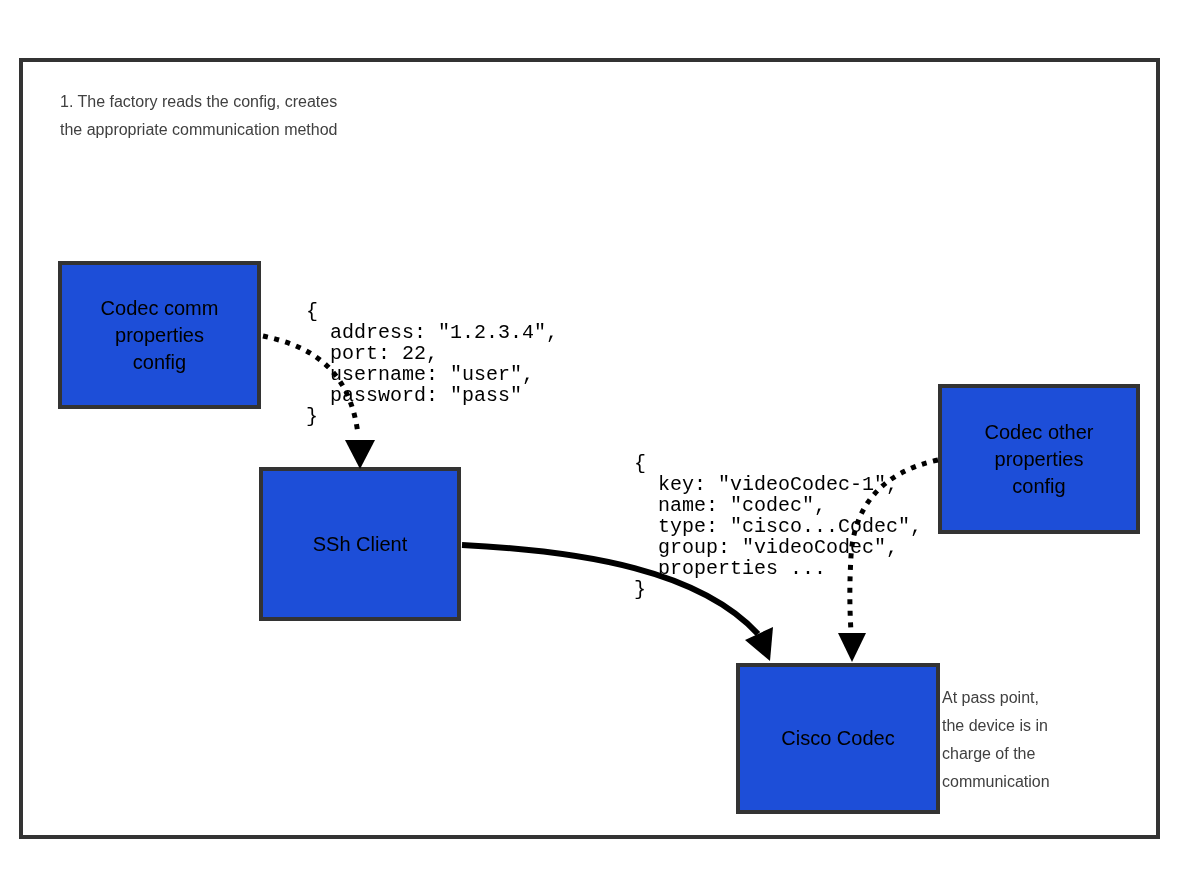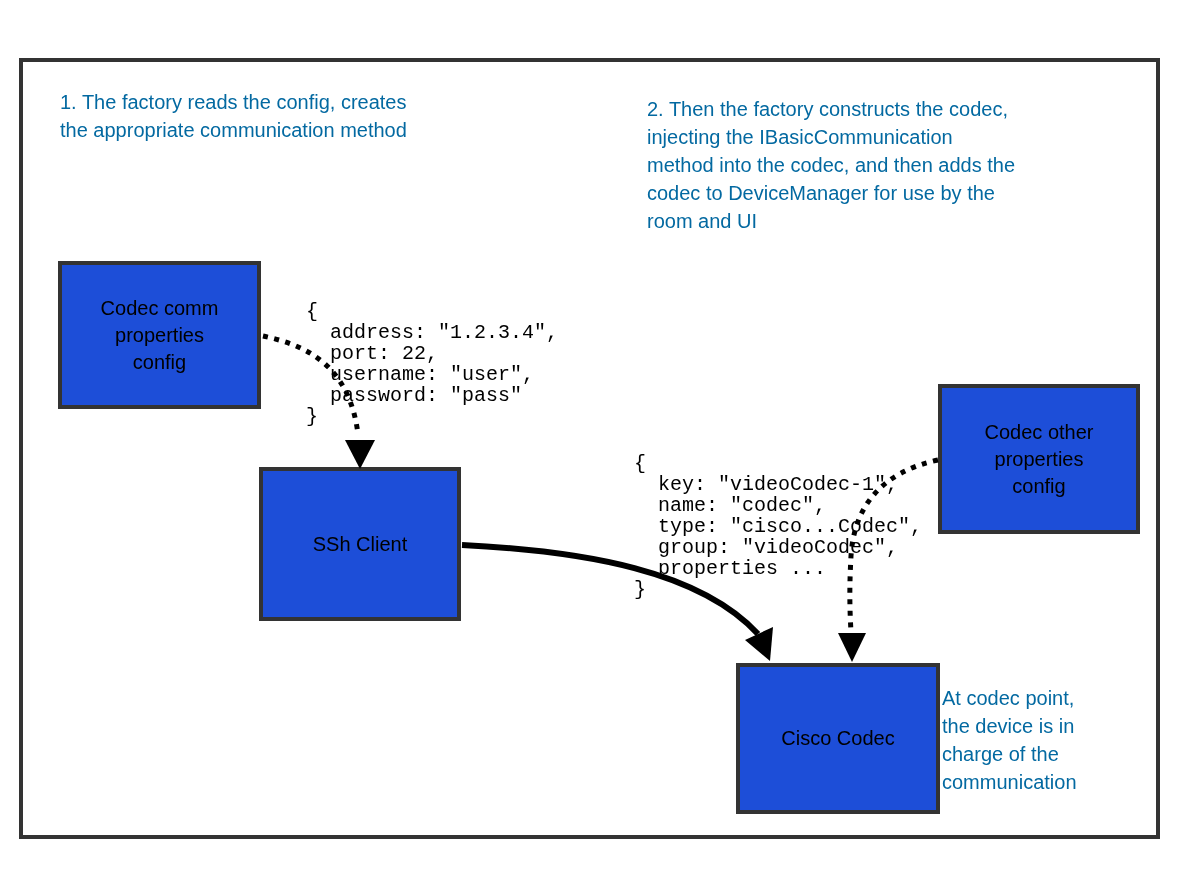--- a/index.html
+++ b/index.html
@@ -22,24 +22,24 @@
     left: 19px;
     top: 58px;
     width: 1141px;
     height: 781px;
     border: 4px solid #333333;
     box-sizing: border-box;
     background: #ffffff;
   }
   .annotation {
     position: absolute;
-    font-size: 20px;
+    font-size: 16px;
     line-height: 28px;
     white-space: pre-line;
-    color: #0369a1;
+    color: #404040;
   }
   .node {
     position: absolute;
     border: 4px solid #333333;
     box-sizing: border-box;
     background: #1d4ed8;
     display: flex;
     align-items: center;
     justify-content: center;
     text-align: center;
@@ -82,27 +82,22 @@
 </head>
 <body>
 
 <div class="stage">
 
   <div class="frame"></div>
 
   <div class="annotation" id="annotation-step1">1. The factory reads the config, creates
 the appropriate communication method</div>
 
-  <div class="annotation" id="annotation-step2">2. Then the factory constructs the codec,
-injecting the IBasicCommunication
-method into the codec, and then adds the
-codec to DeviceManager for use by the
-room and UI</div>
 
-  <div class="annotation" id="annotation-endpoint">At codec point,
+  <div class="annotation" id="annotation-endpoint">At pass point,
 the device is in
 charge of the
 communication</div>
 
   <pre class="code" id="code-comm-properties">{
   address: "1.2.3.4",
   port: 22,
   username: "user",
   password: "pass"
 }</pre>

